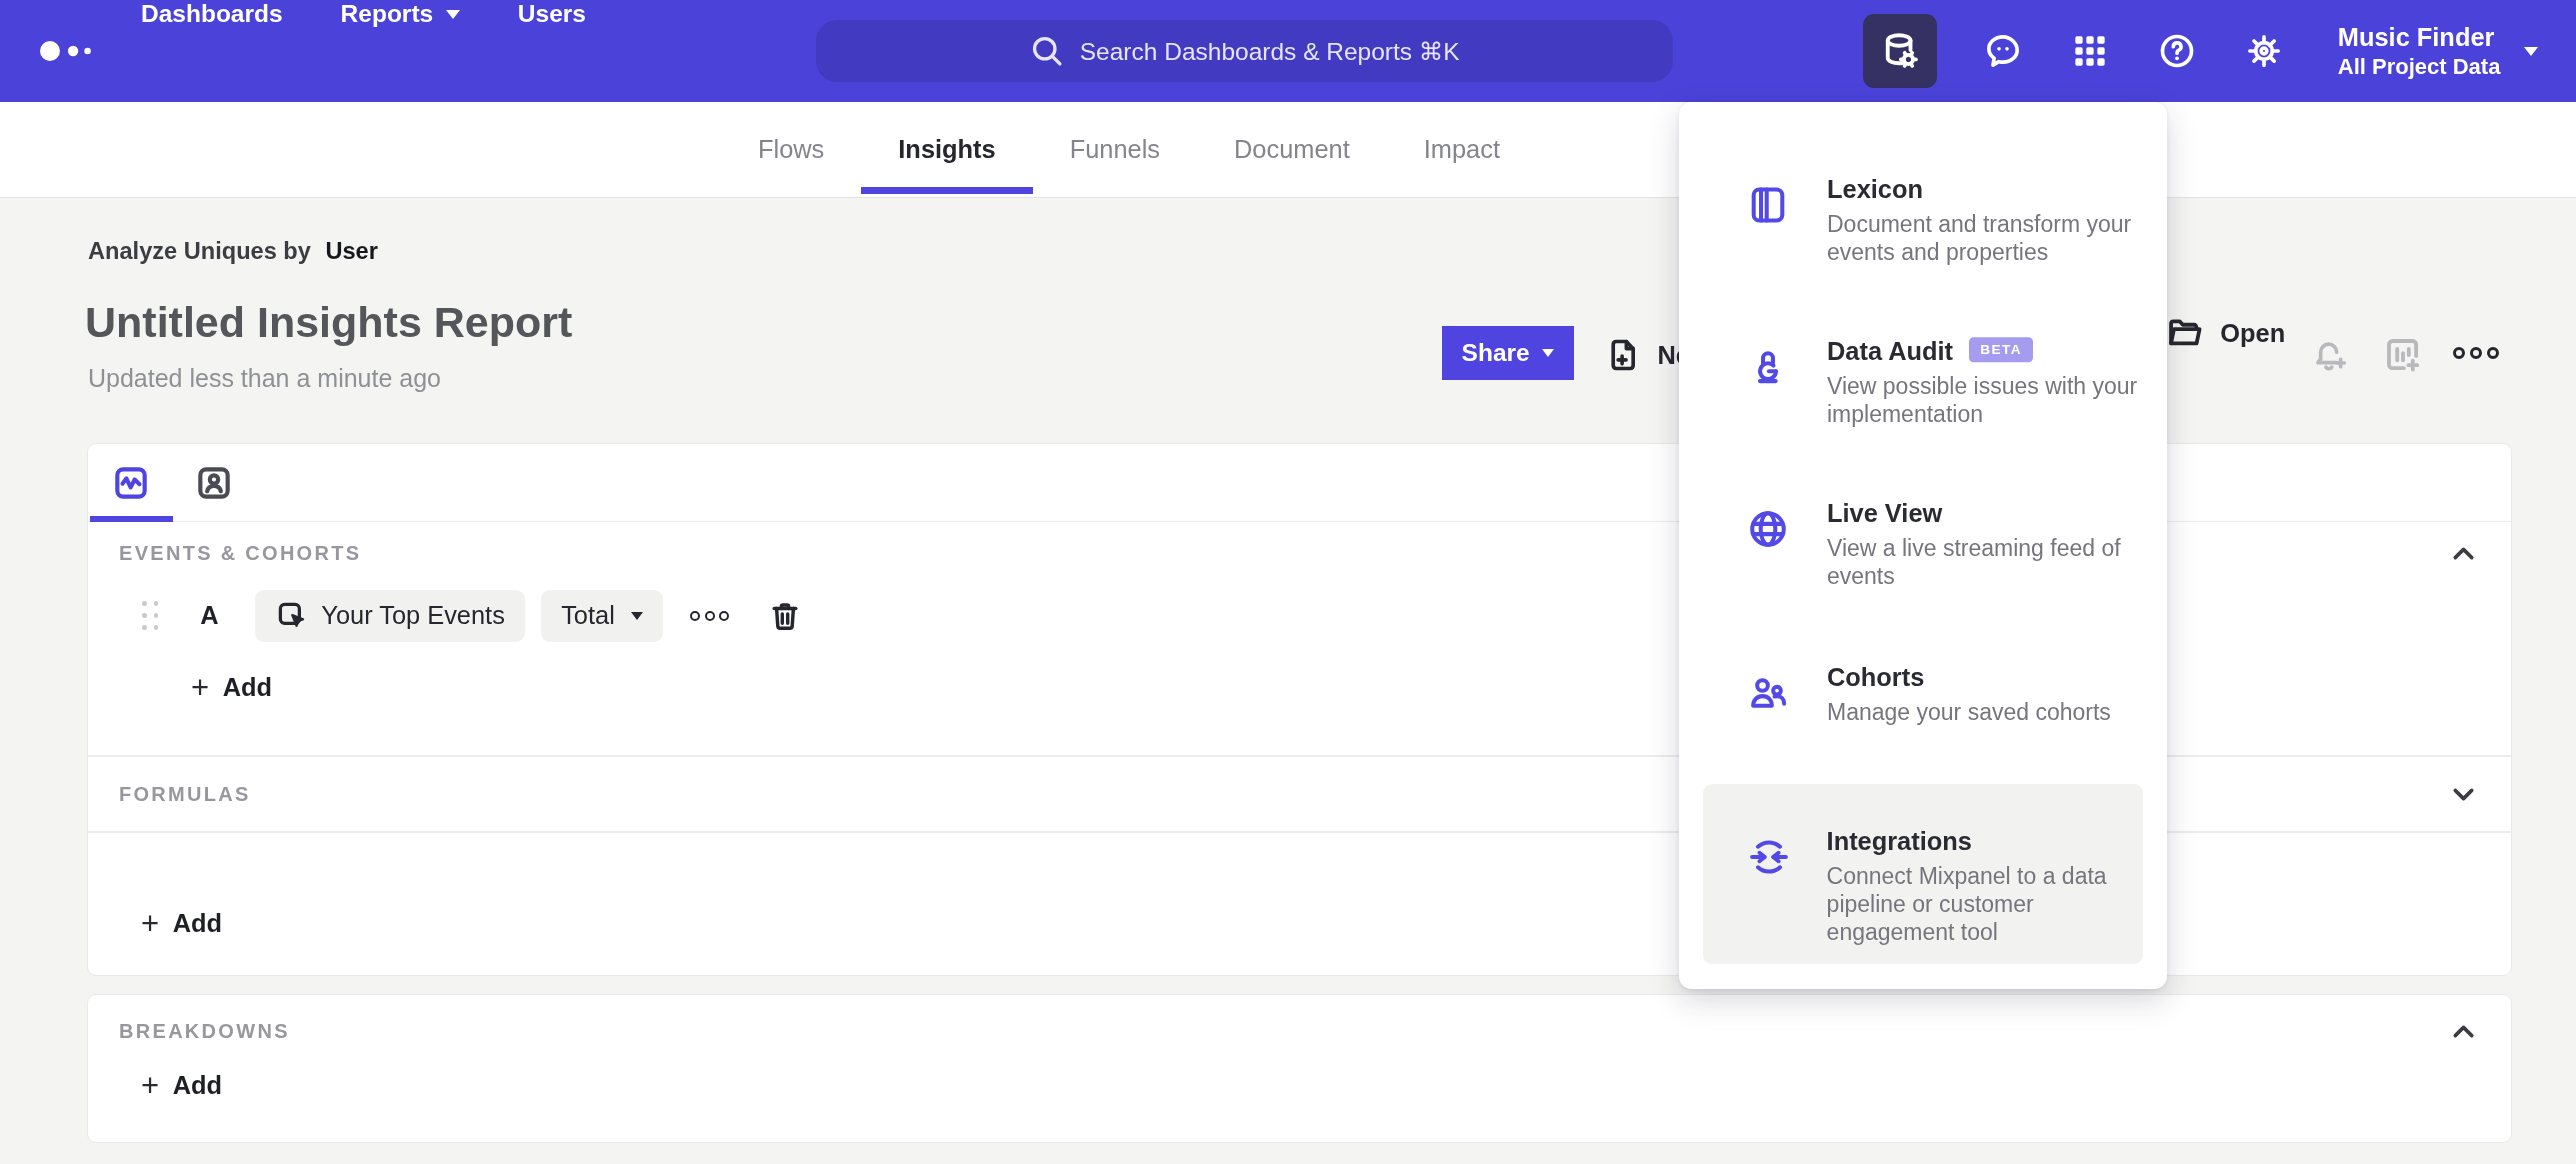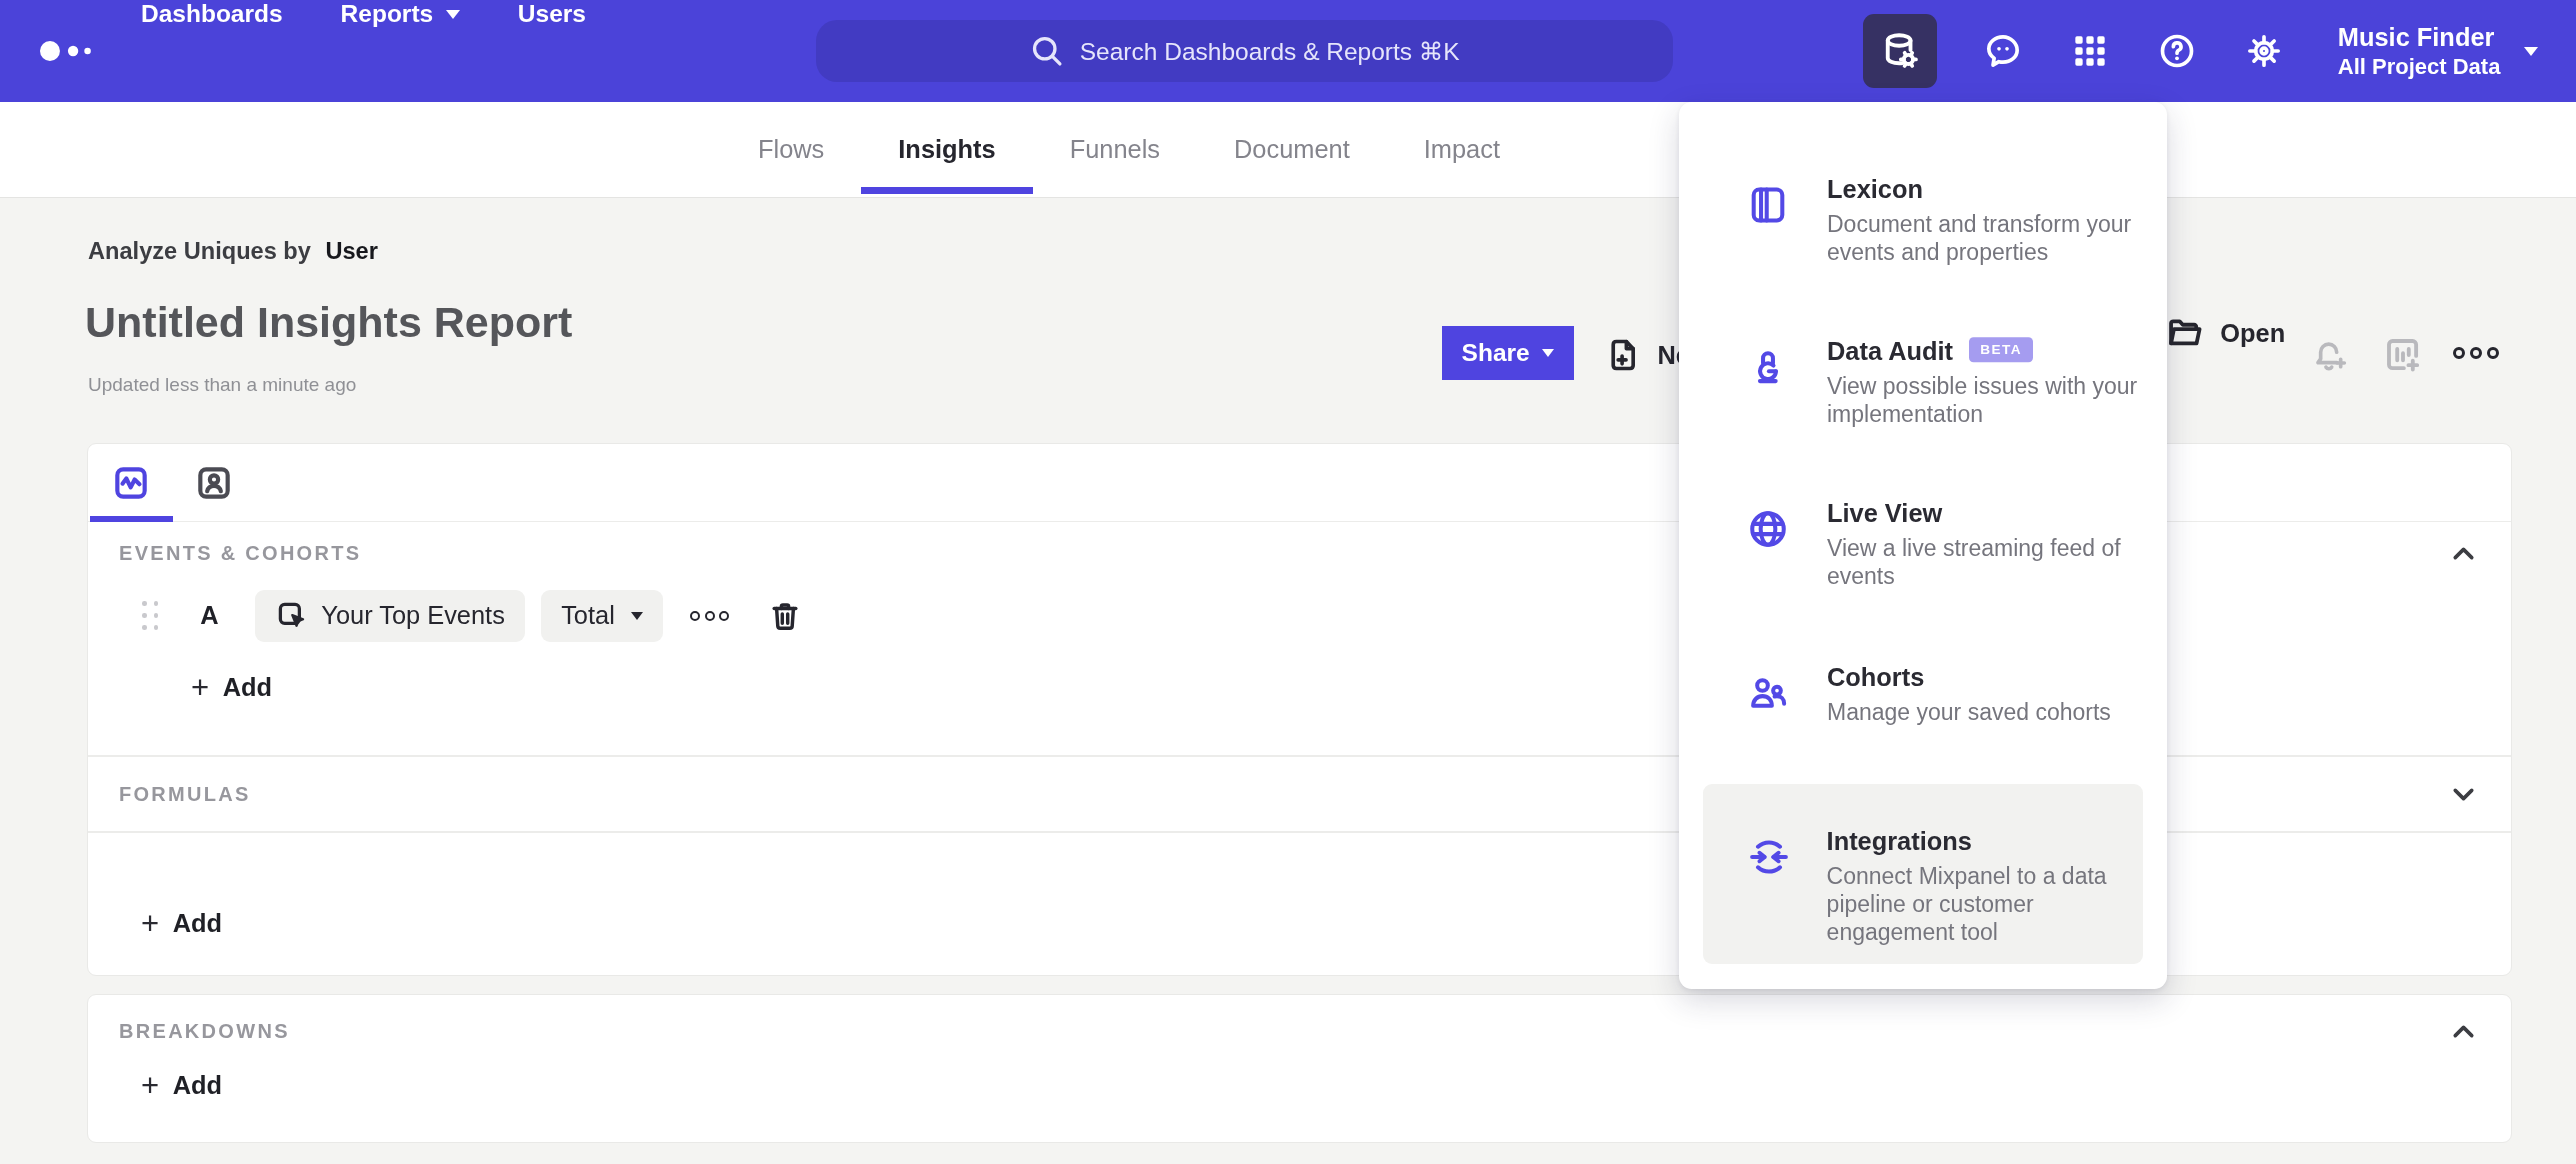--- a/index.html
+++ b/index.html
@@ -27,21 +27,21 @@
   .tabband { position:absolute; left:0; top:102px; width:2576px; height:96px; background:#fff; border-bottom:1.8px solid #e4e4e2; z-index:5; }
   .tabs { position:absolute; left:721px; top:0; height:94px; display:flex; }
   .tab { position:relative; height:94px; display:flex; align-items:center; padding:0 37px; font-size:25.4px; font-weight:500; color:#84848c; cursor:pointer; }
   .tab.active { color:#26262e; font-weight:600; }
   .tab.active .tab-underline { position:absolute; left:0; right:0; bottom:1.8px; height:7.3px; background:#4f44e0; }
 
   
   .eyebrow { position:absolute; left:88px; top:238px; font-size:23.6px; font-weight:600; color:#3c3d42; z-index:1; }
   .eyebrow b { color:#17181d; margin-left:14.5px; font-weight:700; cursor:pointer; }
   .report-title { position:absolute; left:85px; top:298px; font-size:43px; font-weight:600; color:#55565a; z-index:1; }
-  .updated { position:absolute; left:88px; top:374px; font-size:19px; color:#8f9095; z-index:1; }
+  .updated { position:absolute; left:88px; top:364px; font-size:25px; color:#8f9095; z-index:1; }
 
   .share-btn { position:absolute; left:1442px; top:326px; width:132px; height:54px; background:#4f44e0; border-radius:0; display:flex; align-items:center; justify-content:center; gap:12.7px; color:#fff; font-size:24.5px; font-weight:600; cursor:pointer; z-index:1; }
   .share-btn .caret { border-left-width:6.3px; border-right-width:6.3px; border-top-width:8.2px; }
   .new-btn { position:absolute; left:1605px; top:336px; display:flex; align-items:center; gap:14.5px; color:#26262e; font-size:25.4px; font-weight:600; cursor:pointer; z-index:1; }
   .open-btn { position:absolute; left:2166px; top:314px; display:flex; align-items:center; gap:16.3px; color:#26262e; font-size:25.4px; font-weight:600; cursor:pointer; z-index:1; }
   .ghost-icon { position:absolute; color:#b9b9bd; cursor:pointer; z-index:1; }
   .dots { position:absolute; display:flex; gap:5.4px; cursor:pointer; z-index:1; }
   .ring { width:11.8px; height:11.8px; border:3.2px solid #26262e; border-radius:50%; }
   .ring.sm { width:10px; height:10px; border-width:2.7px; }
 

